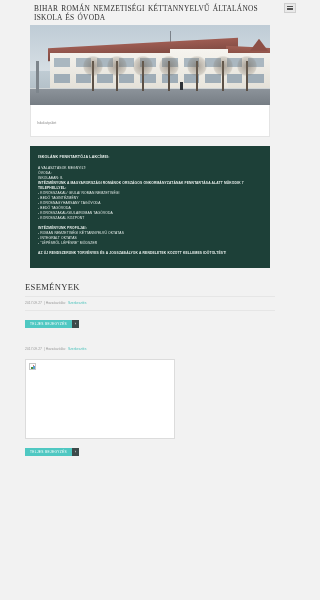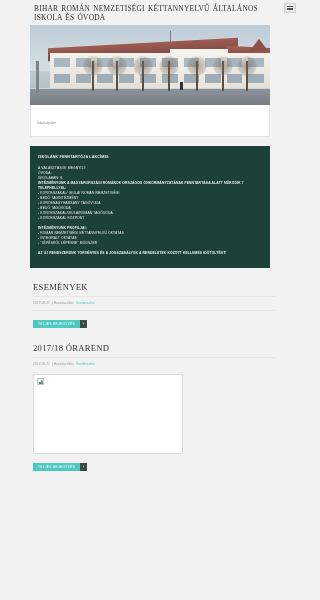--- a/index.html
+++ b/index.html
@@ -158,21 +158,21 @@
     line-height:5px;
     letter-spacing:.15px;
     text-transform:uppercase;
     margin:0;
   }
   .info-block .gap { height:5px; }
   .info-block .strong { font-weight:700; }
 
   
   .main { padding:0 25px 0 25px; }
-  .post { padding:14px 0 0 0;margin-left:8px; }
+  .post { padding:14px 0 0 0; }
   .post-title {
     font-family:"Liberation Serif", serif;
     font-size:8.6px;
     line-height:11px;
     font-weight:400;
     color:#333333;
     letter-spacing:.3px;
     text-transform:uppercase;
     border-bottom:1px solid #e6e6e6;
     padding-bottom:3px;
@@ -341,21 +341,20 @@
       <div class="hr"></div>
       <div class="readmore">
         <span class="txt">TELJES BEJEGYZÉS</span>
         <span class="arrow">›</span>
       </div>
     </article>
 
 
 
     <article class="post">
-      <h2 class="post-title">2017/18 ÓRAREND</h2>
       <div class="post-meta">
         <span>2017.09.27</span>
         <span class="sep">| Hozzászólás:</span>
         <a href="#">Szerkesztés</a>
       </div>
       <div class="broken-img">
         <span class="glyph">
             <b></b>
             <i></i>
             <u></u>

